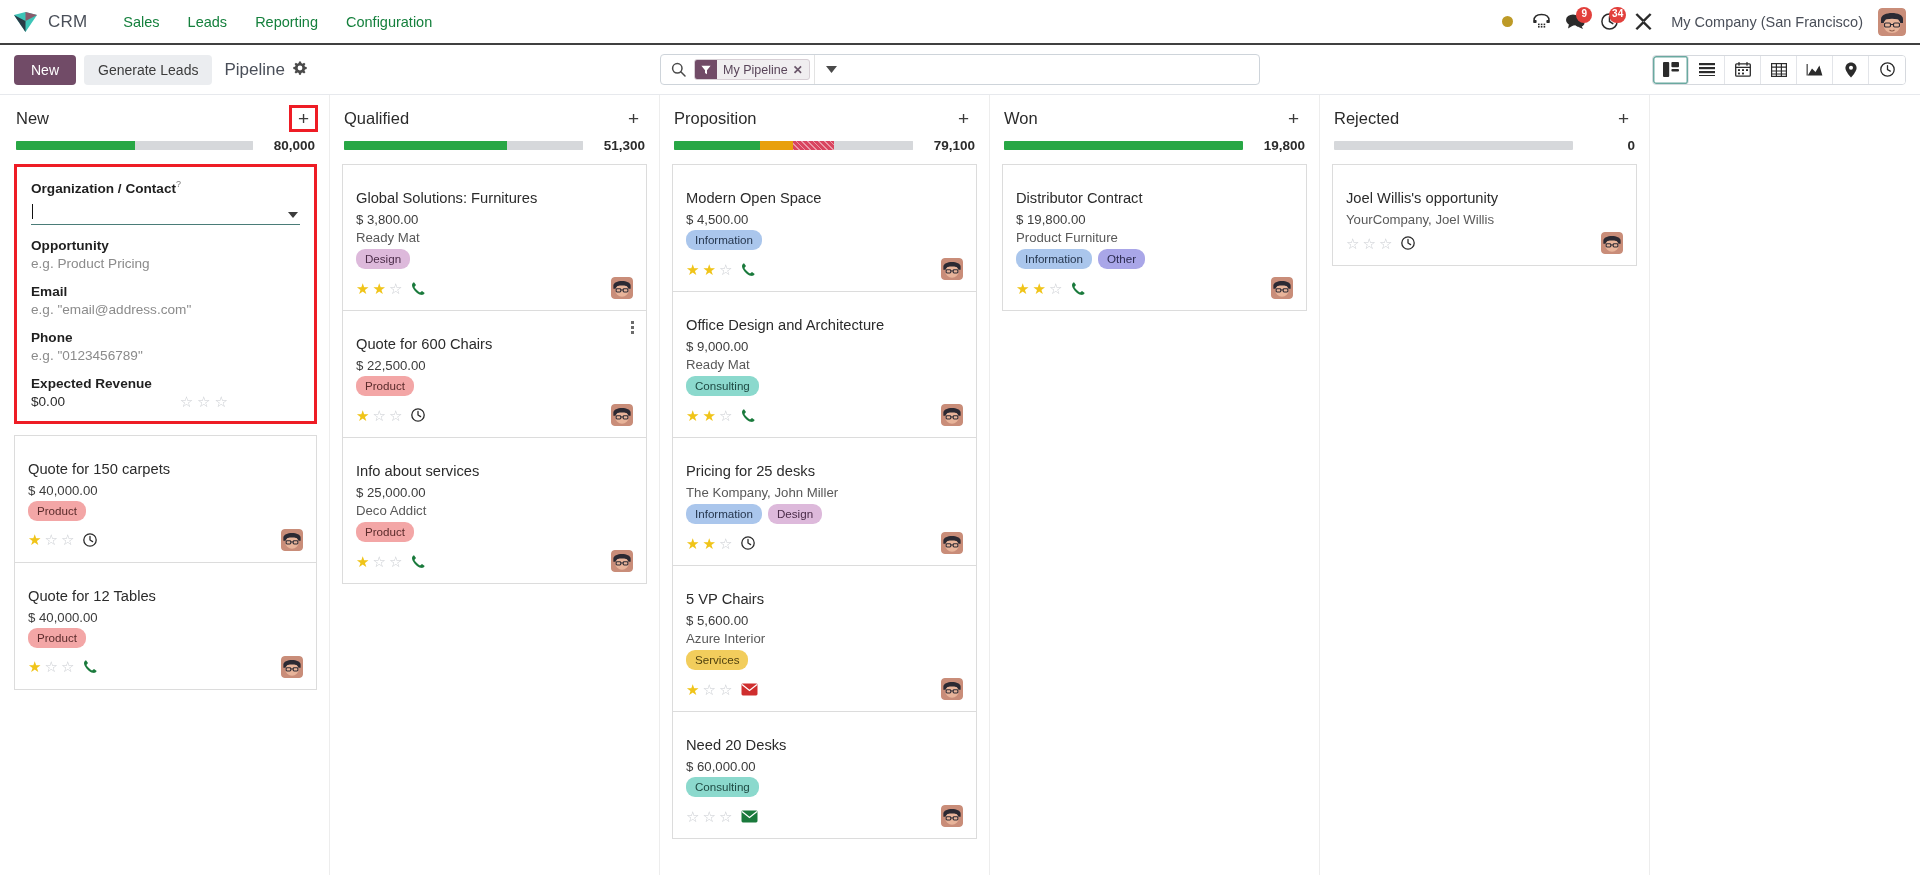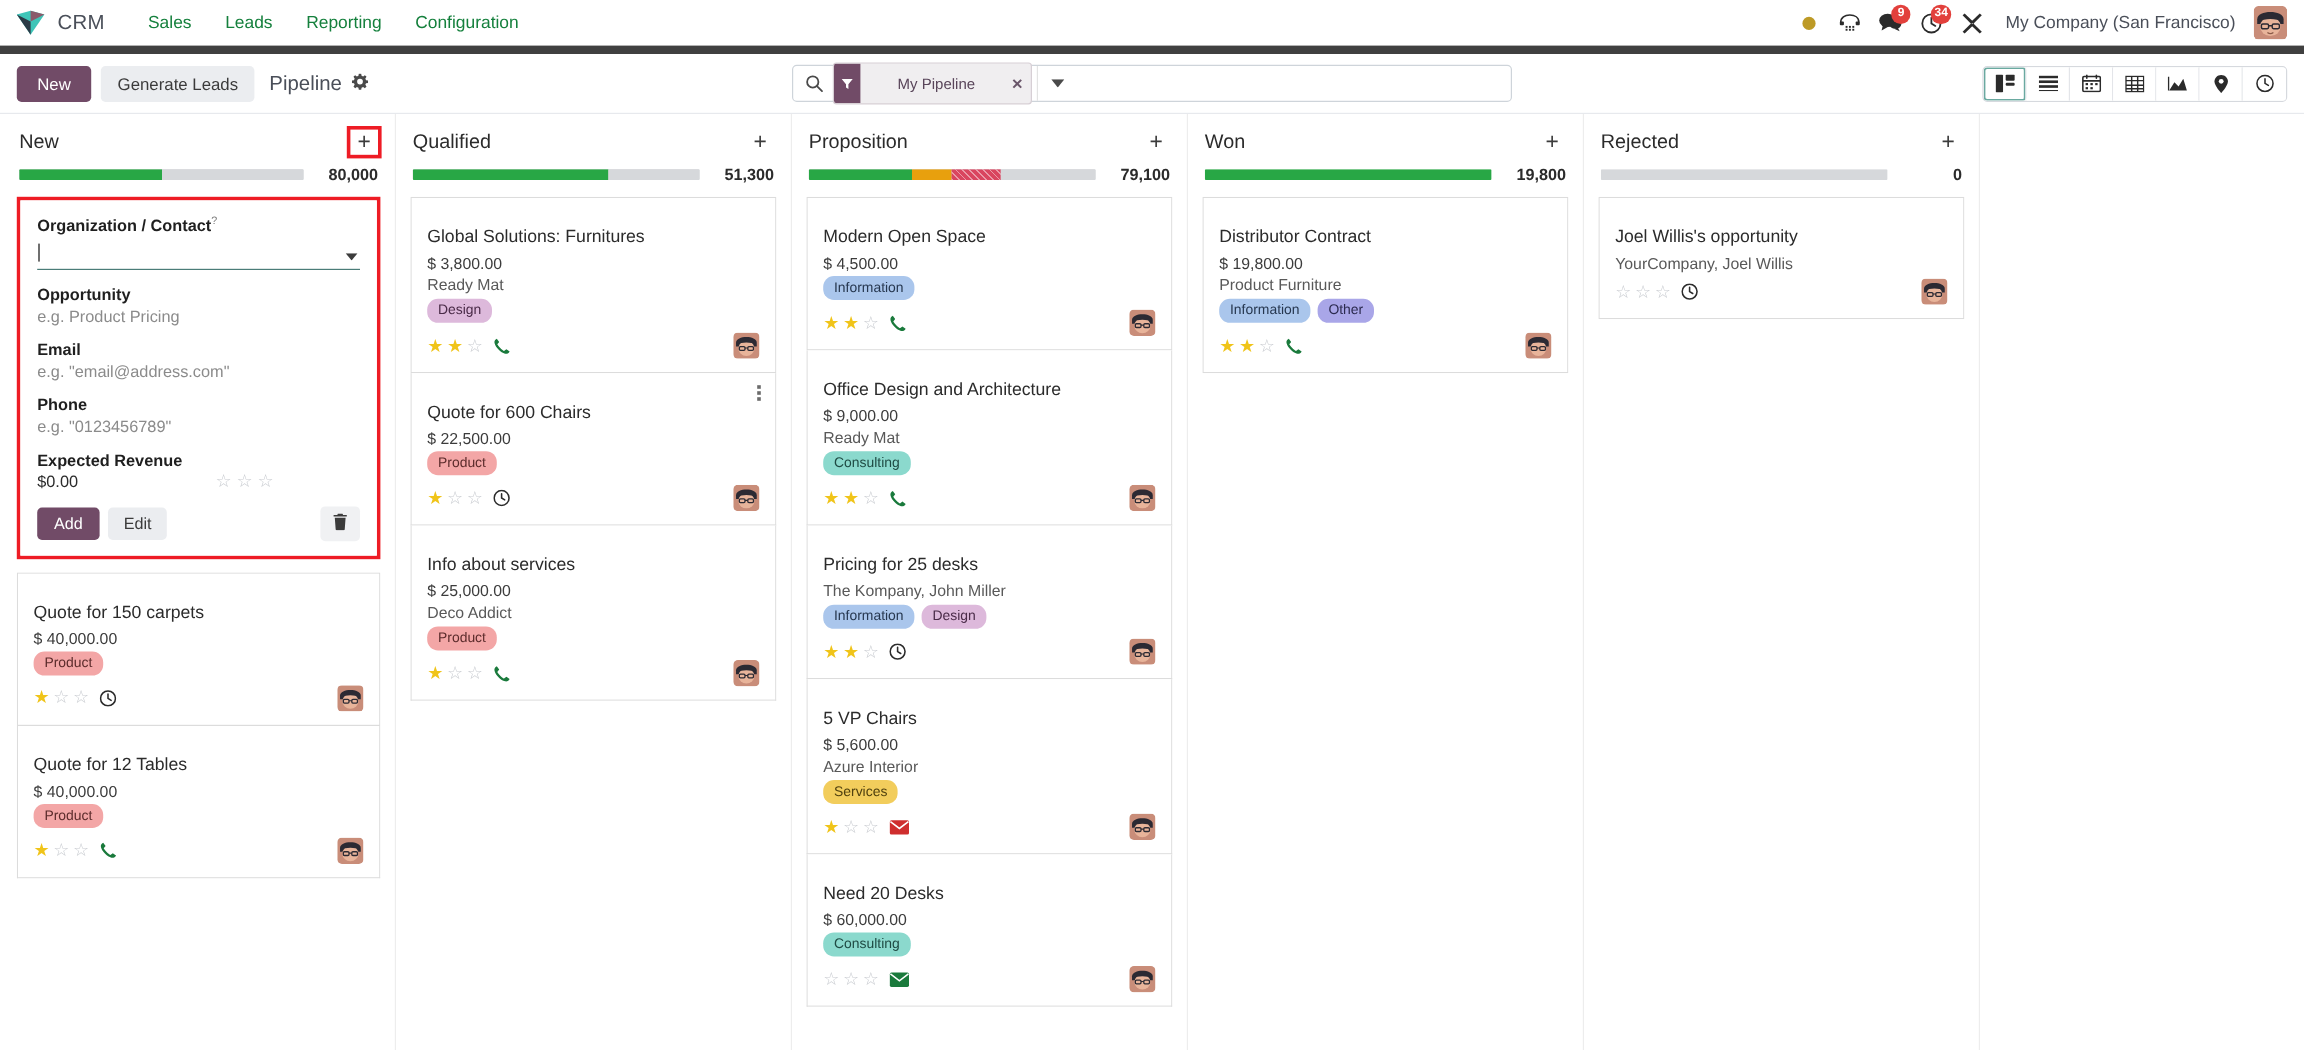--- a/index.html
+++ b/index.html
@@ -5,21 +5,21 @@
   * { box-sizing: border-box; margin:0; padding:0; }
   html,body{
     width:1920px; height:875px; overflow:hidden;
     font-family:"Liberation Sans", sans-serif;
     background:#ffffff; color:#212529;
     -webkit-font-smoothing:antialiased;
   }
   
   .navbar{
     height:45px; background:#fff; display:flex; align-items:center;
-    padding:0 14px 0 12px; border-bottom:7px solid #404040; position:relative;
+    padding:0 14px 0 12px; border-bottom:2px solid #404040; position:relative;
   }
   .brand{display:flex;align-items:center;gap:9px;margin-right:22px;}
   .brand-logo{width:27px;height:24px;position:relative;}
   .brand-name{font-size:17px;color:#4a4f59;letter-spacing:.2px;}
   .nav-menu{display:flex;align-items:center;gap:0;}
   .nav-item{font-size:14.5px;color:#15803d;padding:6px 14px;border-radius:3px;cursor:pointer;white-space:nowrap;}
   .nav-right{margin-left:auto;display:flex;align-items:center;gap:0;}
   .sysicon{position:relative;display:flex;align-items:center;justify-content:center;
            width:34px;height:34px;cursor:pointer;color:#3c3c3c;}
   .dot-gold{width:11px;height:11px;border-radius:50%;background:#bd9a26;}
@@ -44,22 +44,22 @@
     border-radius:4px;cursor:pointer;margin-left:8px;font-family:inherit;
   }
   .bc{font-size:17px;color:#4a4f59;margin-left:12px;display:flex;align-items:center;gap:8px;}
   .bc-gear{font-size:13px;color:#5a5a5a;cursor:pointer;}
   .searchwrap{
     position:absolute;left:50%;transform:translateX(-50%);
     width:600px;display:flex;align-items:center;
     border:1px solid #ced4da;border-radius:4px;height:31px;background:#fff;
   }
   .search-ico{padding:0 8px 0 10px;color:#5b5b5b;display:flex;align-items:center;}
-  .facet{display:flex;align-items:center;height:35px;border-radius:3px;overflow:hidden;
-         background:#f0eef0;border:1px solid #d7cfd5;margin-right:4px;gap:25px;}
+  .facet{display:flex;align-items:center;height:21px;border-radius:3px;overflow:hidden;
+         background:#f0eef0;border:1px solid #d7cfd5;margin-right:4px;}
   .facet-ico{background:#714b67;color:#fff;display:flex;align-items:center;justify-content:center;
              width:22px;height:100%;font-size:10px;}
   .facet-label{font-size:12.5px;color:#59455a;padding:0 5px 0 6px;}
   .facet-x{font-size:12px;color:#6a566a;padding-right:6px;cursor:pointer;font-weight:bold;}
   .search-input{border:none;outline:none;flex:1;font-size:13.5px;color:#3b3b3b;
                 font-family:inherit;background:transparent;height:100%;}
   .search-input::placeholder{color:#7a7a7a;}
   .search-caret{width:34px;height:100%;display:flex;align-items:center;justify-content:center;
                 border-left:1px solid #e3e3e3;cursor:pointer;color:#4a4a4a;}
   .views{margin-left:auto;display:flex;align-items:center;background:#fff;
@@ -353,30 +353,20 @@
     <div class="qc-ph">e.g. "0123456789"</div>
     <div class="qc-label">Expected Revenue</div>
     <div class="qc-rev">
       <span class="qc-rev-val">$0.00</span>
       <span class="qc-rev-stars">
               <span class="star ">☆</span>
               <span class="star ">☆</span>
               <span class="star ">☆</span>
             </span>
     </div>
-    <div class="qc-btns">
-      <button class="qc-add">Add</button>
-      <button class="qc-edit">Edit</button>
-      <button class="qc-trash">
-        <svg width="13" height="14" viewBox="0 0 13 14" fill="#3b3b3b">
-                <path d="M4.6 0 h3.8 l.5 1.1 H12 v1.3 H1 V1.1 h3.1 Z"></path>
-                <path d="M2 3.4 h9 l-.7 9.4 a1 1 0 0 1-1 1.1 H3.7 a1 1 0 0 1-1-1.1 Z"></path>
-              </svg>
-      </button>
-    </div>
   </div>
       </div>
     <div class="cards">
       <div class="card first">
 
     <div class="card-title">Quote for 150 carpets</div>
     <div class="card-amount">$ 40,000.00</div>
 
     <div class="tags">
             <span class="tag pink">Product</span>

